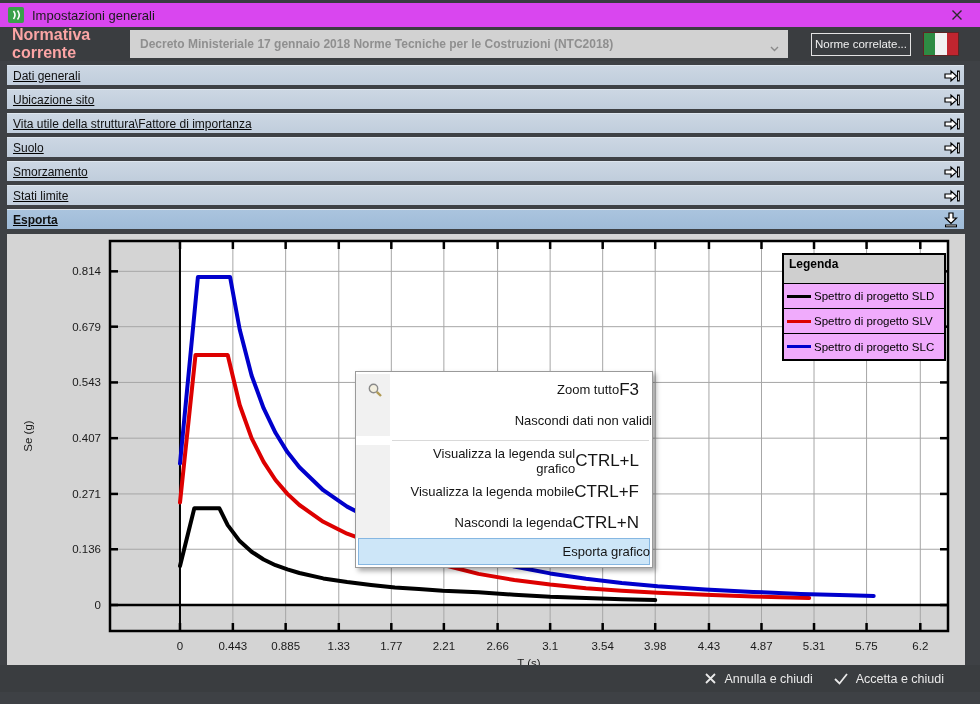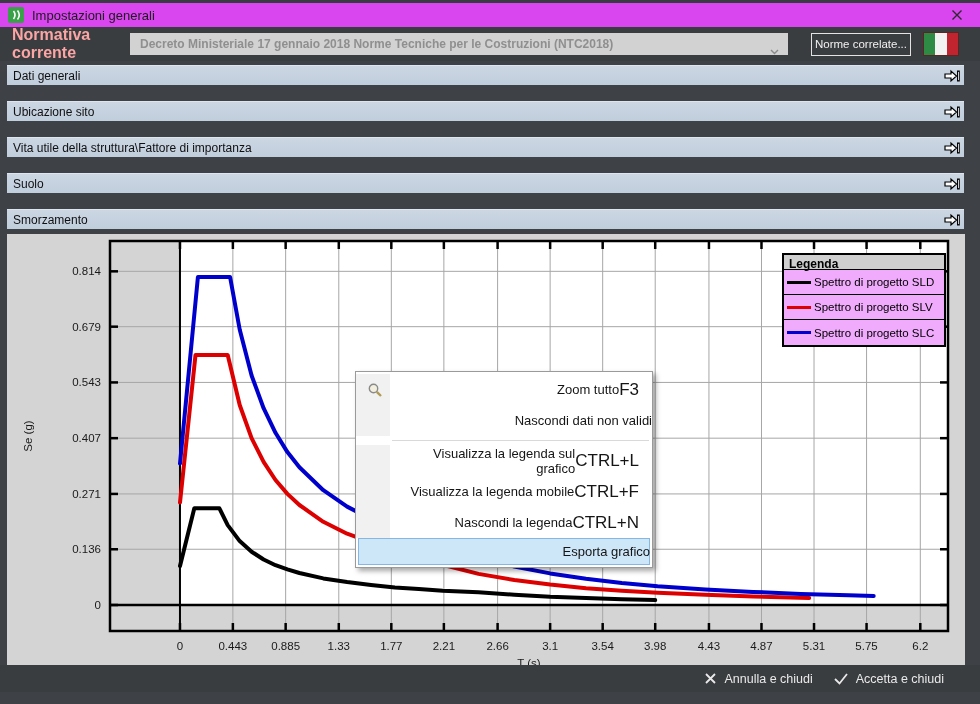--- a/index.html
+++ b/index.html
@@ -10,42 +10,42 @@
 
   
   .titlebar { height:24px; background:#d946ef; display:flex; align-items:center; padding:0 8px; }
   .app-icon { width:16px; height:16px; margin-right:8px; flex:none; }
   .title-text { font-size:13px; color:#1b1b1b; }
   .close-btn { margin-left:auto; width:30px; height:22px; display:flex; align-items:center; justify-content:center; cursor:pointer; }
 
   
   .norm-bar { height:34px; background:#3a3d40; display:flex; align-items:center; padding:0 14px 0 12px; }
   .norm-label { color:#fca5a5; font-weight:bold; font-size:16px; width:118px; flex:none; }
-  .norm-select { flex:none; width:658px; height:22px; background:#d2d2d2; display:flex; align-items:center; padding:0 10px; position:relative;text-align:center; }
+  .norm-select { flex:none; width:658px; height:28px; background:#d2d2d2; display:flex; align-items:center; padding:0 10px; position:relative;text-align:center; }
   .norm-select-text { font-size:12px; font-weight:bold; color:#8f8f8f; white-space:nowrap; overflow:hidden; }
   .chevron { position:absolute; right:9px; top:8px; }
   .norm-btn { margin-left:23px; width:100px; height:23px; background:transparent; border:1px solid #e3e3e3; color:#f0f0f0; font-size:11.5px; font-family:"Liberation Sans",sans-serif; }
   .flag { margin-left:12px; width:36px; height:24px; border:1px solid #5d2424; display:flex; }
   .flag div { flex:1; }
 
   
   .accordion { padding:4px 16px 0 7px; }
-  .acc-row { height:20px; margin-bottom:16px; background:linear-gradient(#ccd7e3,#c0cddc); display:flex; align-items:center; padding:0 3px 0 6px; border-top:1px solid #dde5ee; }
+  .acc-row { height:20px; margin-bottom:4px; background:linear-gradient(#ccd7e3,#c0cddc); display:flex; align-items:center; padding:0 3px 0 6px; border-top:1px solid #dde5ee;text-decoration:underline; }
   .acc-row.expanded { background:linear-gradient(#aac4de,#9fbbd8); }
   .acc-label { font-size:12px; color:#101010; }
   .acc-row.expanded .acc-label { font-weight:bold; }
   .acc-icon { margin-left:auto; width:20px; height:17px; display:flex; align-items:center; justify-content:center; }
 
   
   .chart-panel { position:absolute; left:7px; top:231px; width:958px; height:443px; background:#d4d4d4; }
   svg.chart text { font-family:"Liberation Sans",sans-serif; }
 
   
   .legend { position:absolute; left:775px; top:19px; width:164px; border:2px solid #000; background:#fff; }
-  .legend-header { height:15px; background:#cfcfcf; border-bottom:1px solid #000; font-size:12px; font-weight:bold; color:#000; padding:2px 0 0 5px; }
+  .legend-header { height:29px; background:#cfcfcf; border-bottom:1px solid #000; font-size:12px; font-weight:bold; color:#000; padding:2px 0 0 5px; }
   .legend-row { height:25px; display:flex; align-items:center; border-bottom:1px solid #000; background:#f0abfc; }
   .legend-row:last-child { border-bottom:none; }
   .legend-swatch { width:24px; height:0; border-top:3px solid #000; margin:0 3px 0 3px; flex:none; }
   .legend-label { font-size:11.5px; color:#000; white-space:nowrap; }
 
   
   .ctx-menu { position:absolute; left:355px; top:368px; width:298px; background:#ffffff; border:1px solid #9a9a9a; padding:2px 0; box-shadow:3px 3px 5px rgba(0,0,0,0.35); z-index:20;text-align:right; }
   .mi { height:31px; display:flex; align-items:center; background:linear-gradient(to right,#f1f1f1 34px,#fff 34px); }
   .mi-icon { width:38px; flex:none; display:flex; align-items:center; justify-content:center; }
   .mi-label { flex:1; font-size:13px; color:#151515; }

